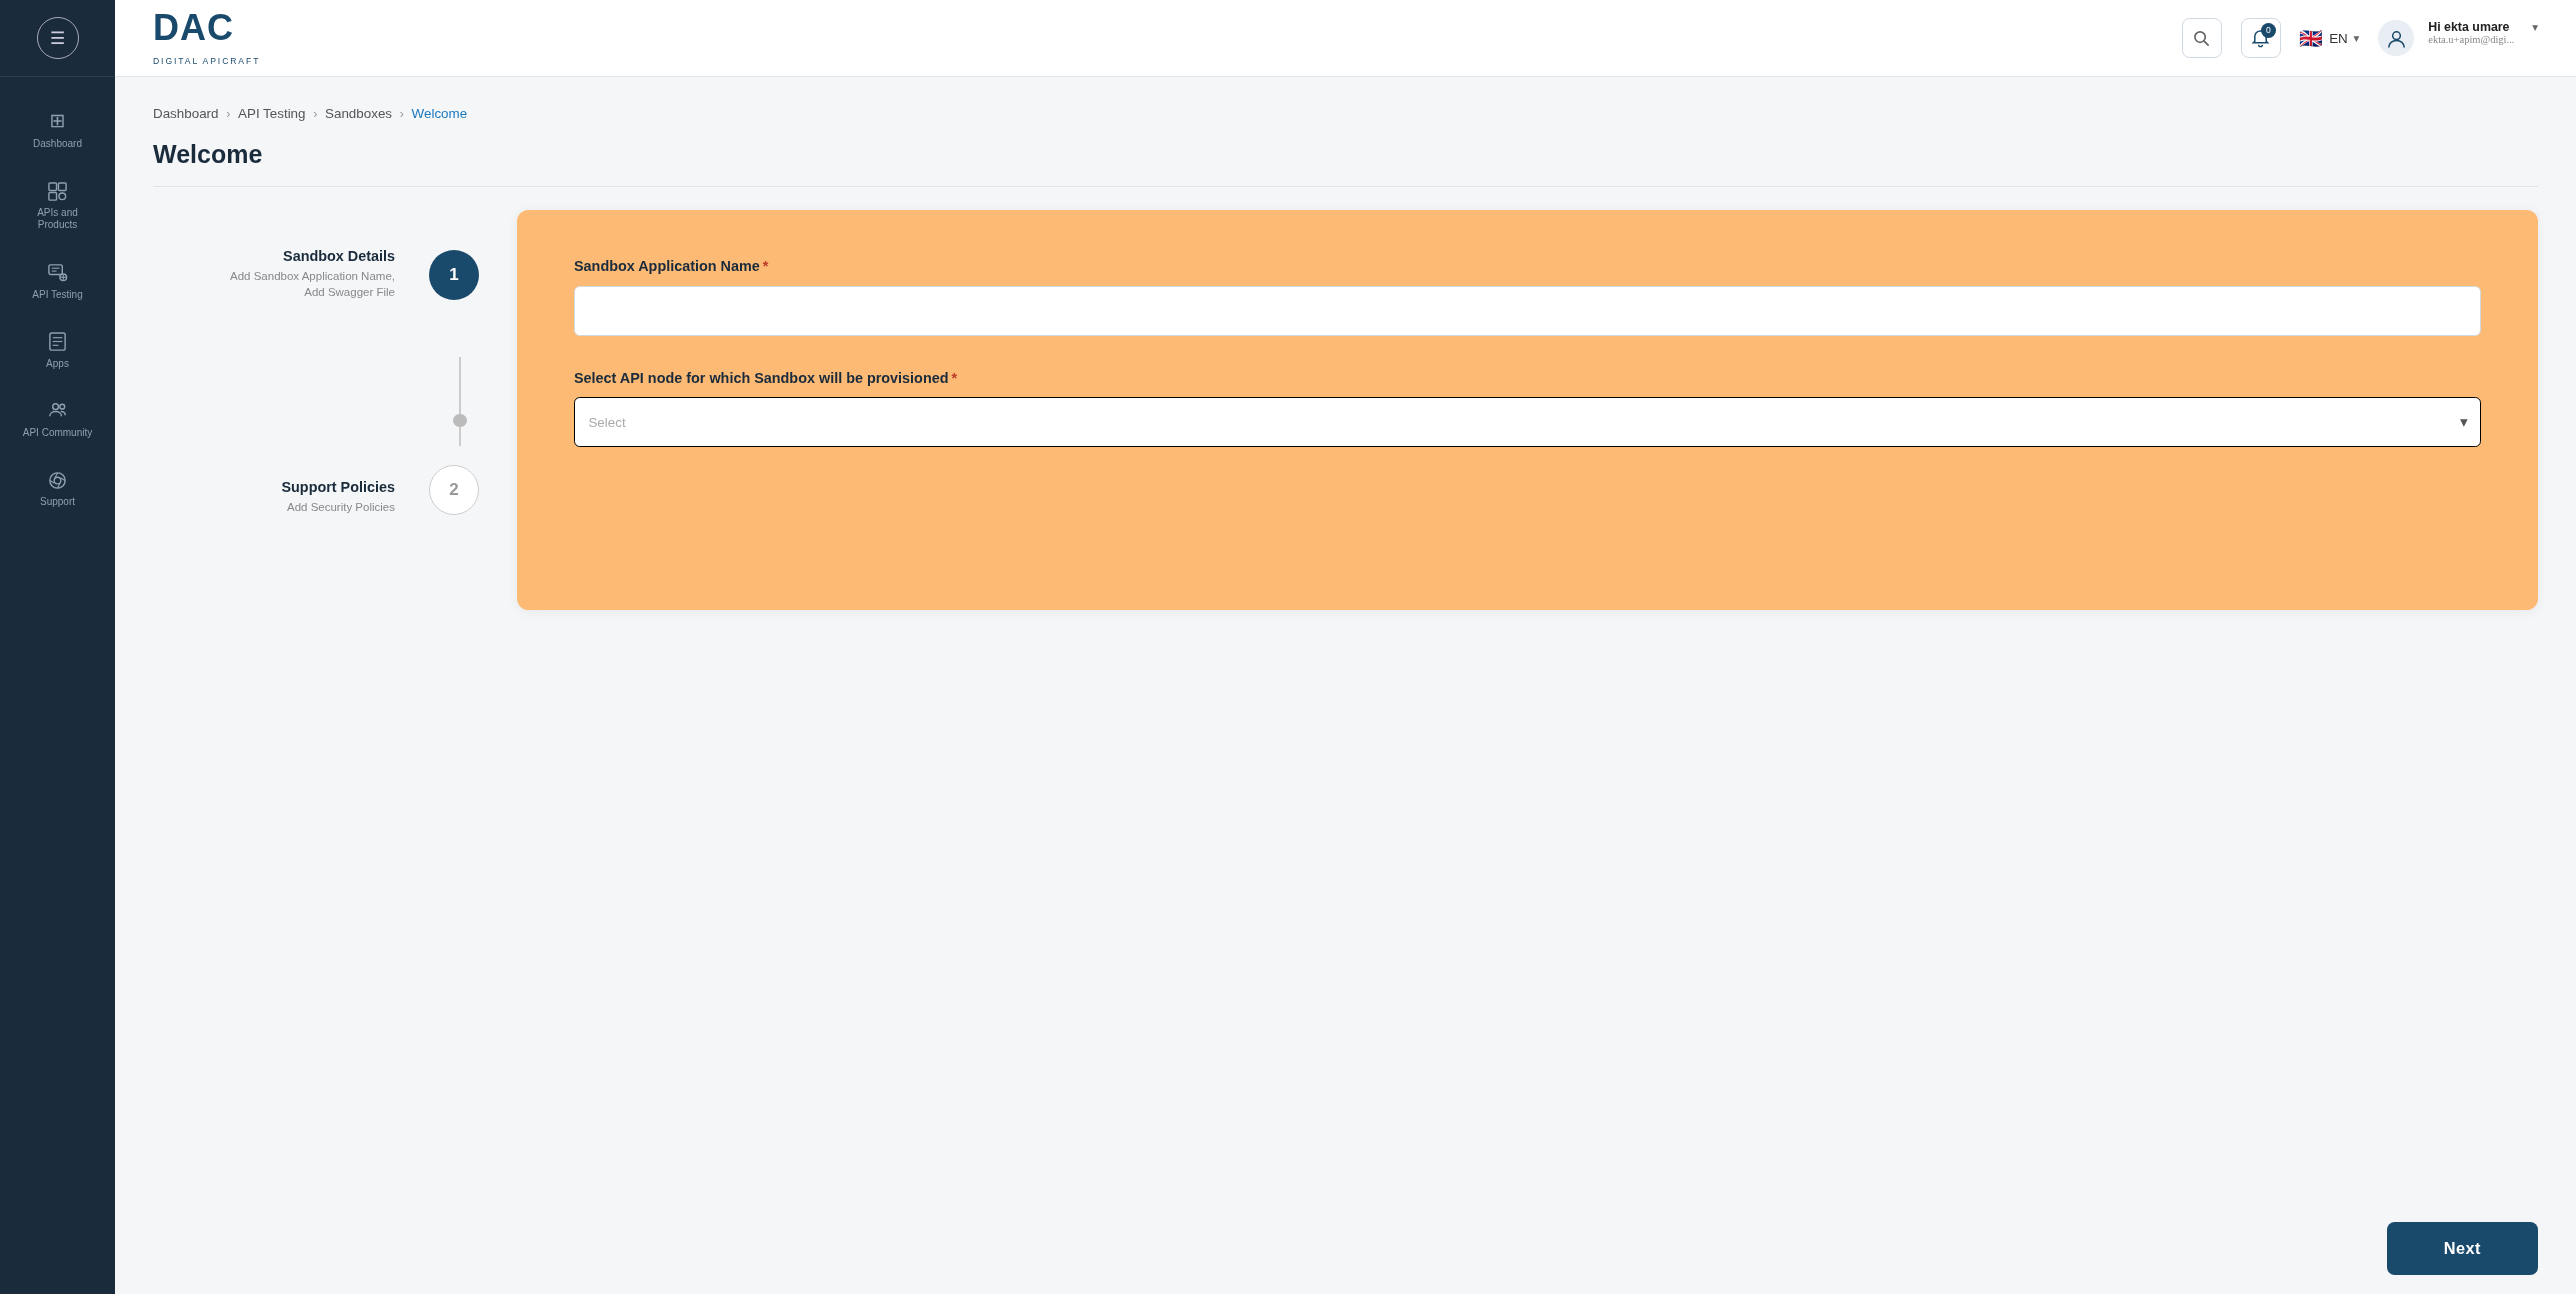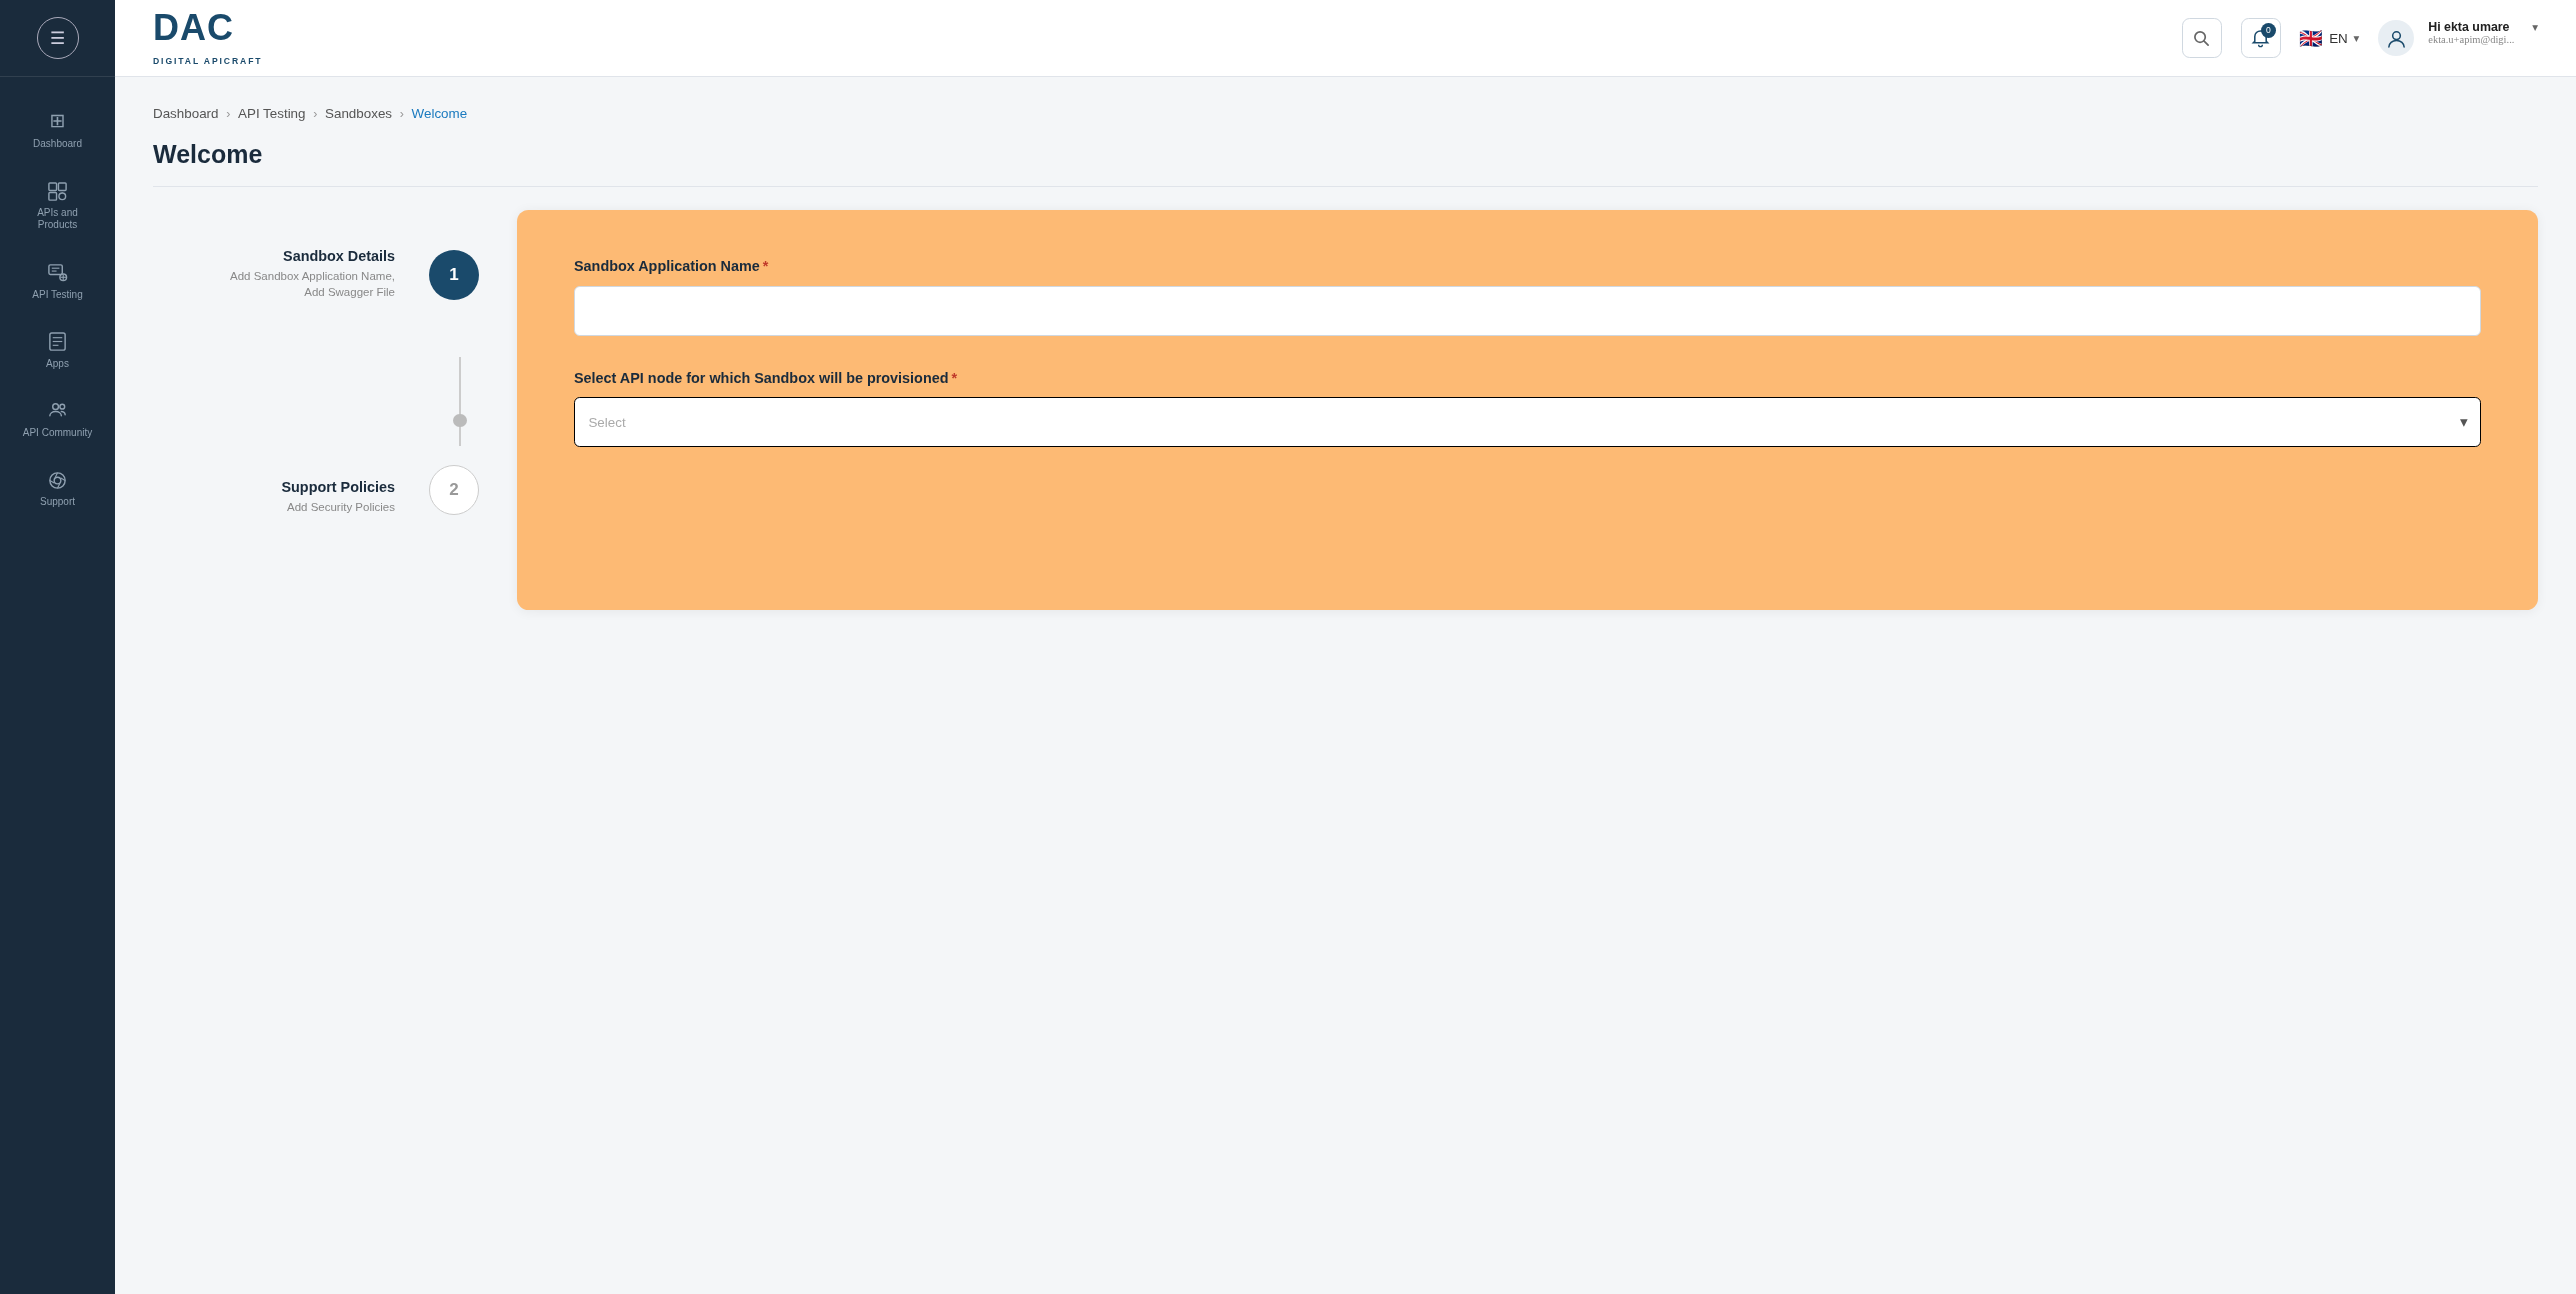--- a/index.html
+++ b/index.html
@@ -87,21 +87,21 @@
       font-weight: 800;
       color: #1a4a6b;
       letter-spacing: 1px;
       line-height: 1;
     }
     .header-logo-sub {
       font-size: 8.6px;
       color: #1a4a6b;
       letter-spacing: 1.9px;
       margin-top: 10px;
-      font-weight: 700;
+      font-weight: 400;
     }
     .header-actions {
       display: flex;
       align-items: center;
       gap: 19px;
     }
     .header-search-btn {
       width: 40px; height: 40px;
       border: 1px solid #d0d8e0;
       border-radius: 7.7px;
@@ -487,14 +487,17 @@
               <option value="2">Option 2</option>
               <option value="3">Option 3</option>
             </select>
             <span class="form-select-chevron">▾</span>
           </div>
         </div>
       </div>
     </div>
   </div>
 
+  <div class="footer-bar">
+    <button class="btn-next">Next</button>
+  </div>
 </div>
 
 
 </body></html>

